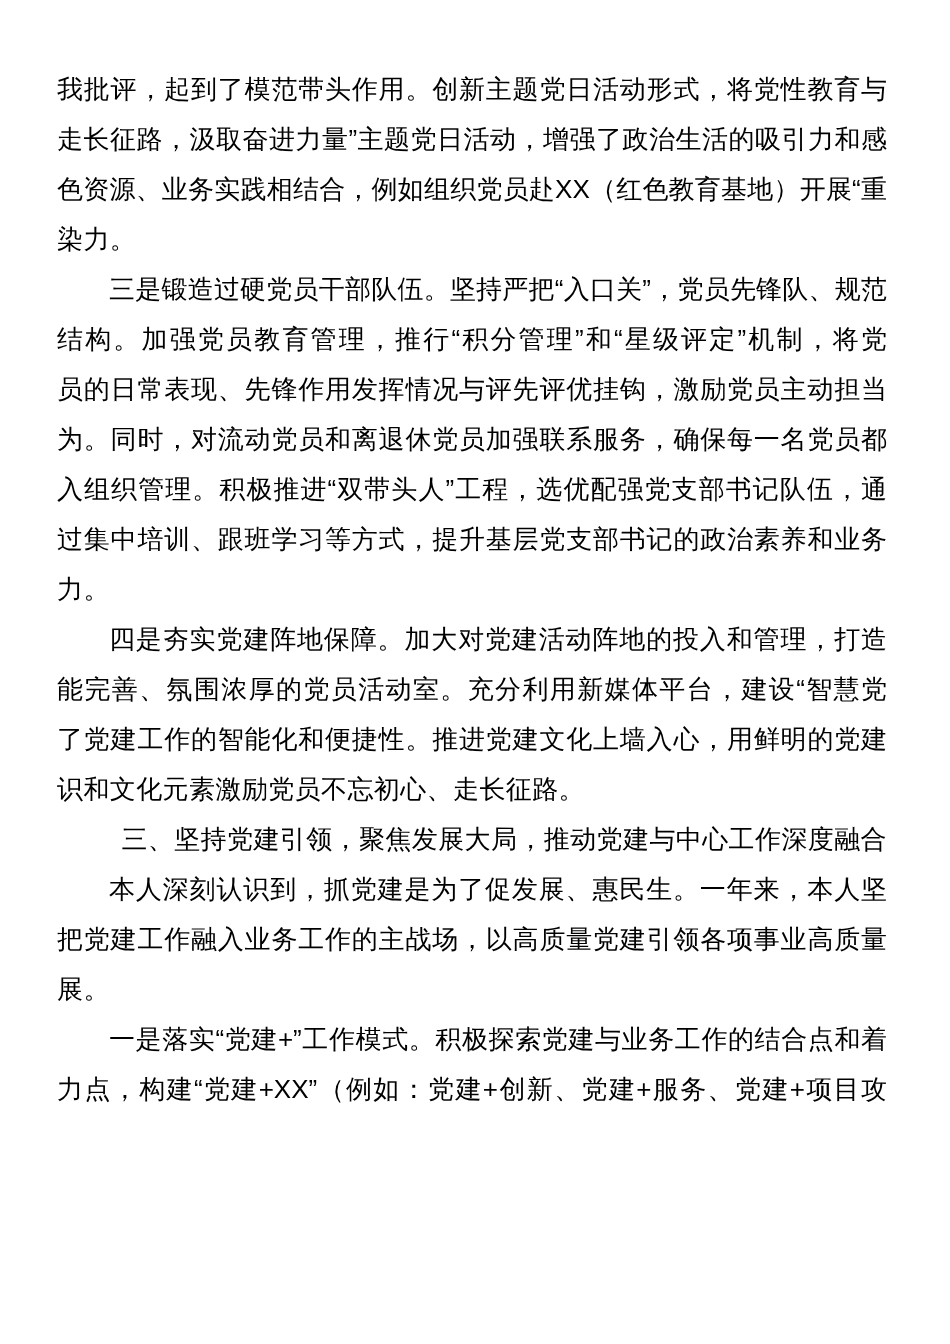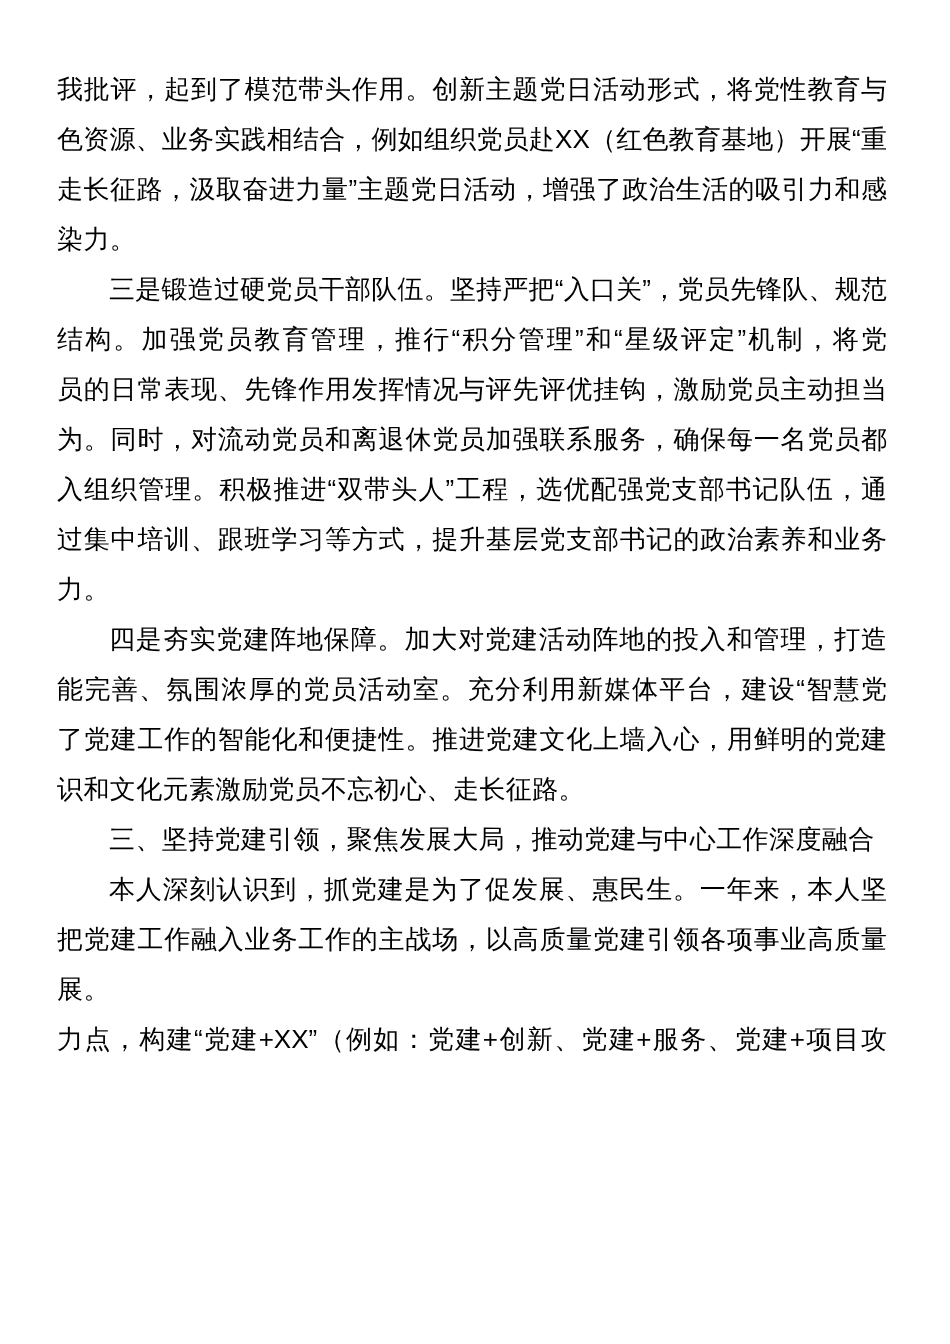--- a/index.html
+++ b/index.html
@@ -34,41 +34,43 @@
     letter-spacing: 0;
     text-align: justify;
     text-align-last: justify;
   }
   
   .line.i {
     text-indent: 52px;
   }
   .line.heading {
     font-weight: 400;
+    text-align: right;
   }
 </style>
 </head>
 <body>
 
 <div class="page">
   <div class="text-block">
     <div class="line j">我批评，起到了模范带头作用。创新主题党日活动形式，将党性教育与红</div>
+    <div class="line j">走长征路，汲取奋进力量”主题党日活动，增强了政治生活的吸引力和感</div>
     <div class="line j">色资源、业务实践相结合，例如组织党员赴XX（红色教育基地）开展“重</div>
-    <div class="line j">走长征路，汲取奋进力量”主题党日活动，增强了政治生活的吸引力和感</div>
     <div class="line">染力。</div>
     <div class="line j i">三是锻造过硬党员干部队伍。坚持严把“入口关”，党员先锋队、规范</div>
     <div class="line j">结构。加强党员教育管理，推行“积分管理”和“星级评定”机制，将党</div>
     <div class="line j">员的日常表现、先锋作用发挥情况与评先评优挂钩，激励党员主动担当作</div>
     <div class="line j">为。同时，对流动党员和离退休党员加强联系服务，确保每一名党员都纳</div>
     <div class="line j">入组织管理。积极推进“双带头人”工程，选优配强党支部书记队伍，通</div>
     <div class="line j">过集中培训、跟班学习等方式，提升基层党支部书记的政治素养和业务能</div>
     <div class="line">力。</div>
     <div class="line j i">四是夯实党建阵地保障。加大对党建活动阵地的投入和管理，打造功</div>
     <div class="line j">能完善、氛围浓厚的党员活动室。充分利用新媒体平台，建设“智慧党</div>
     <div class="line j">了党建工作的智能化和便捷性。推进党建文化上墙入心，用鲜明的党建标</div>
     <div class="line">识和文化元素激励党员不忘初心、走长征路。</div>
     <div class="line i heading">三、坚持党建引领，聚焦发展大局，推动党建与中心工作深度融合</div>
     <div class="line j i">本人深刻认识到，抓党建是为了促发展、惠民生。一年来，本人坚持</div>
     <div class="line j">把党建工作融入业务工作的主战场，以高质量党建引领各项事业高质量发</div>
     <div class="line">展。</div>
+    <div class="line j i">一是落实“党建+”工作模式。积极探索党建与业务工作的结合点和着</div>
     <div class="line j">力点，构建“党建+XX”（例如：党建+创新、党建+服务、党建+项目攻坚）</div>
   </div>
 </div>
 
 </body></html>

